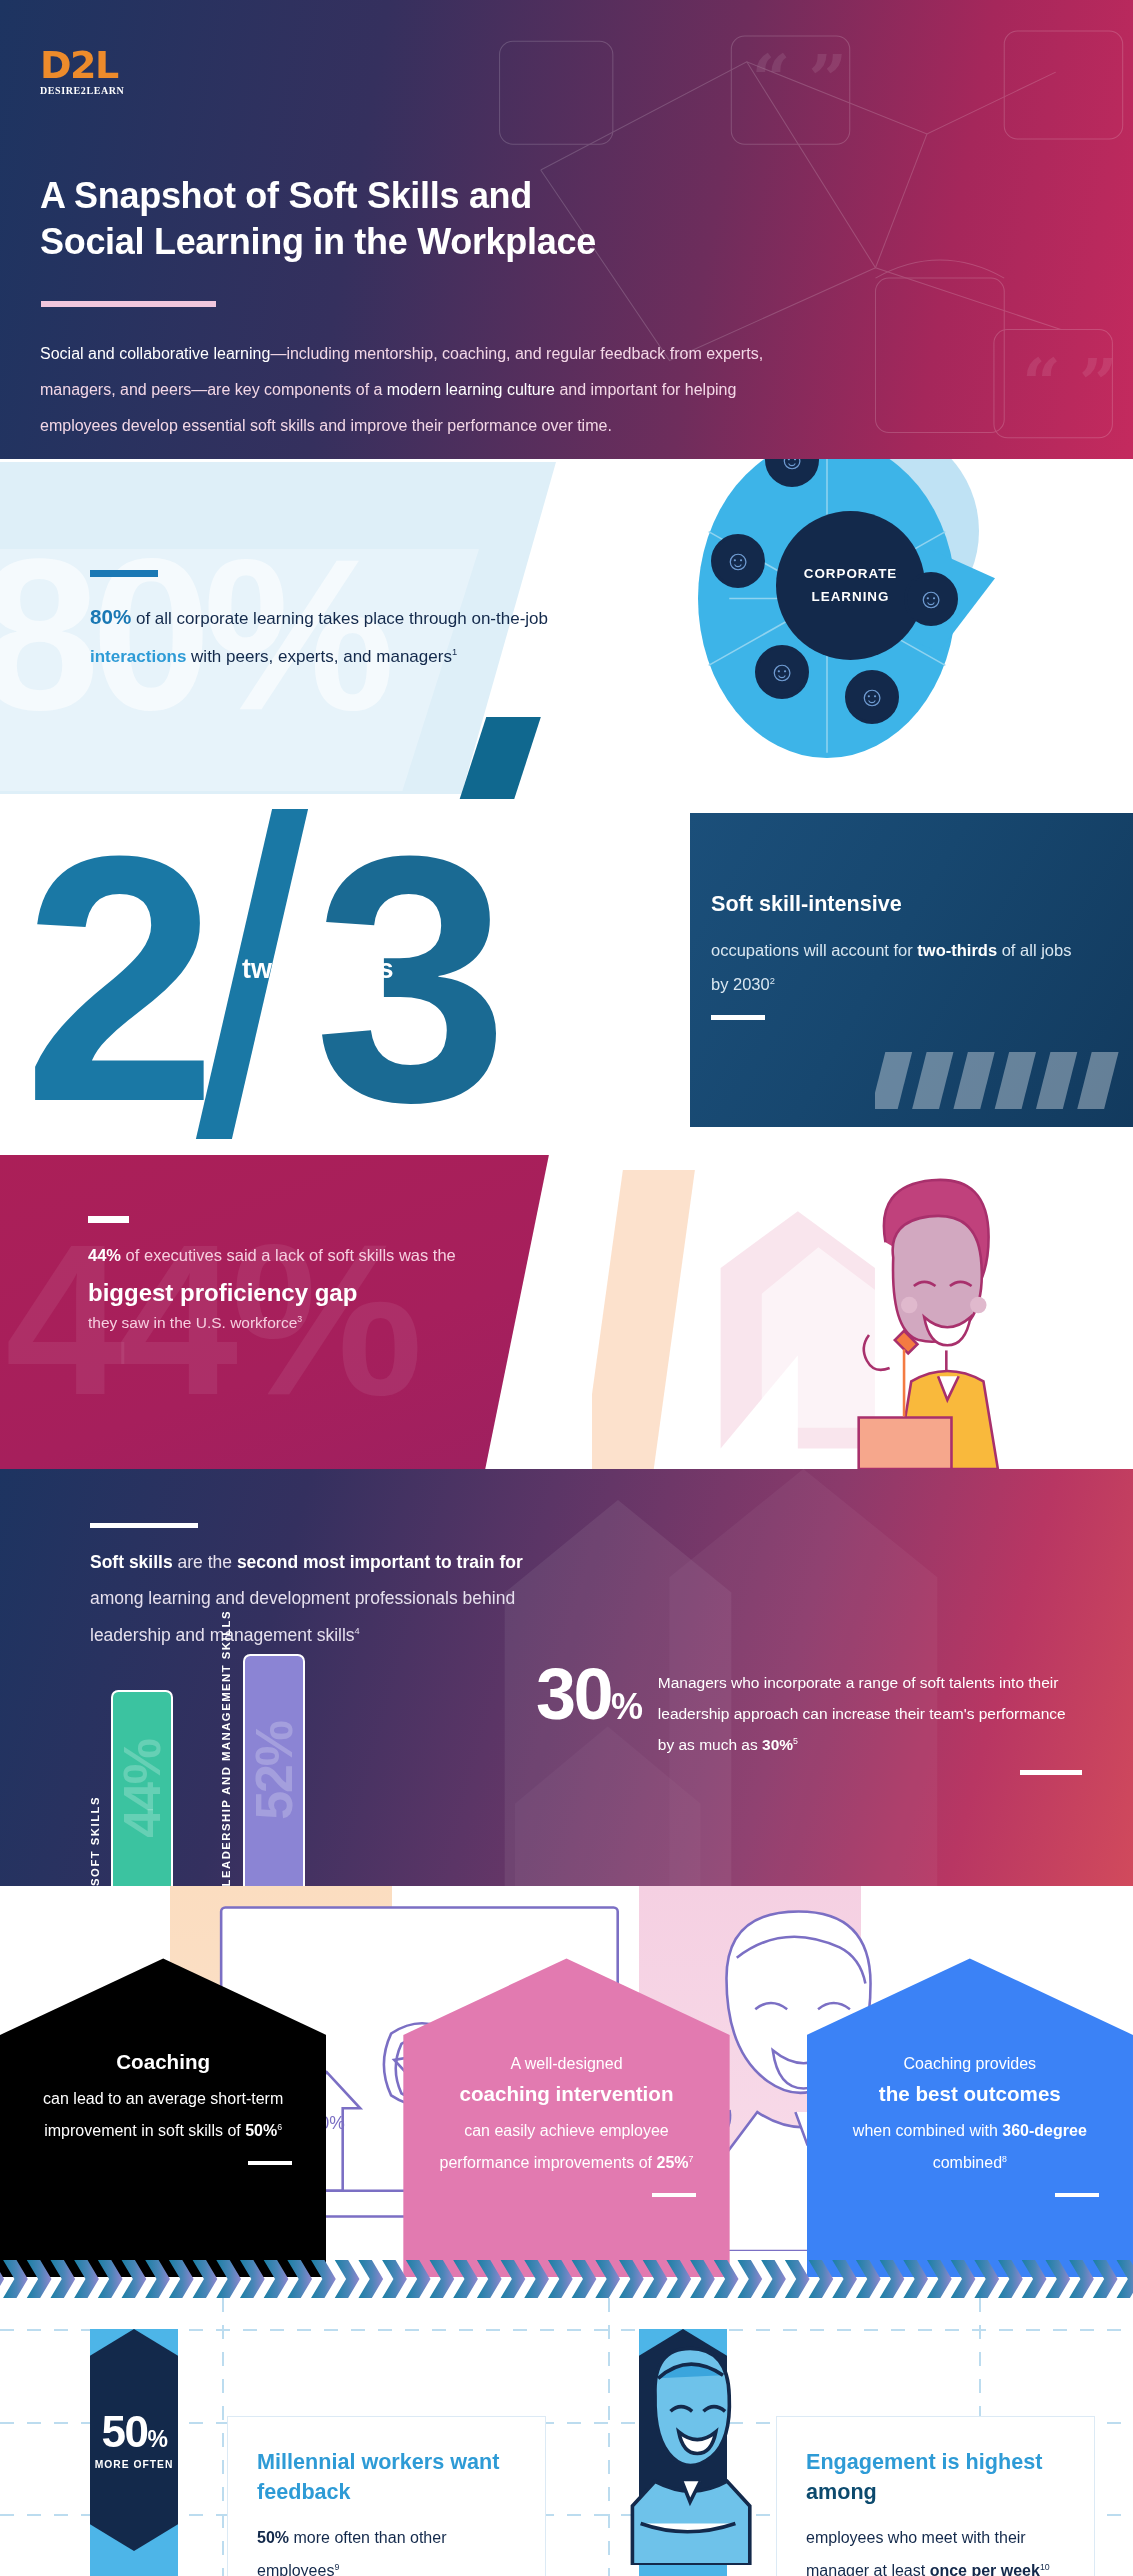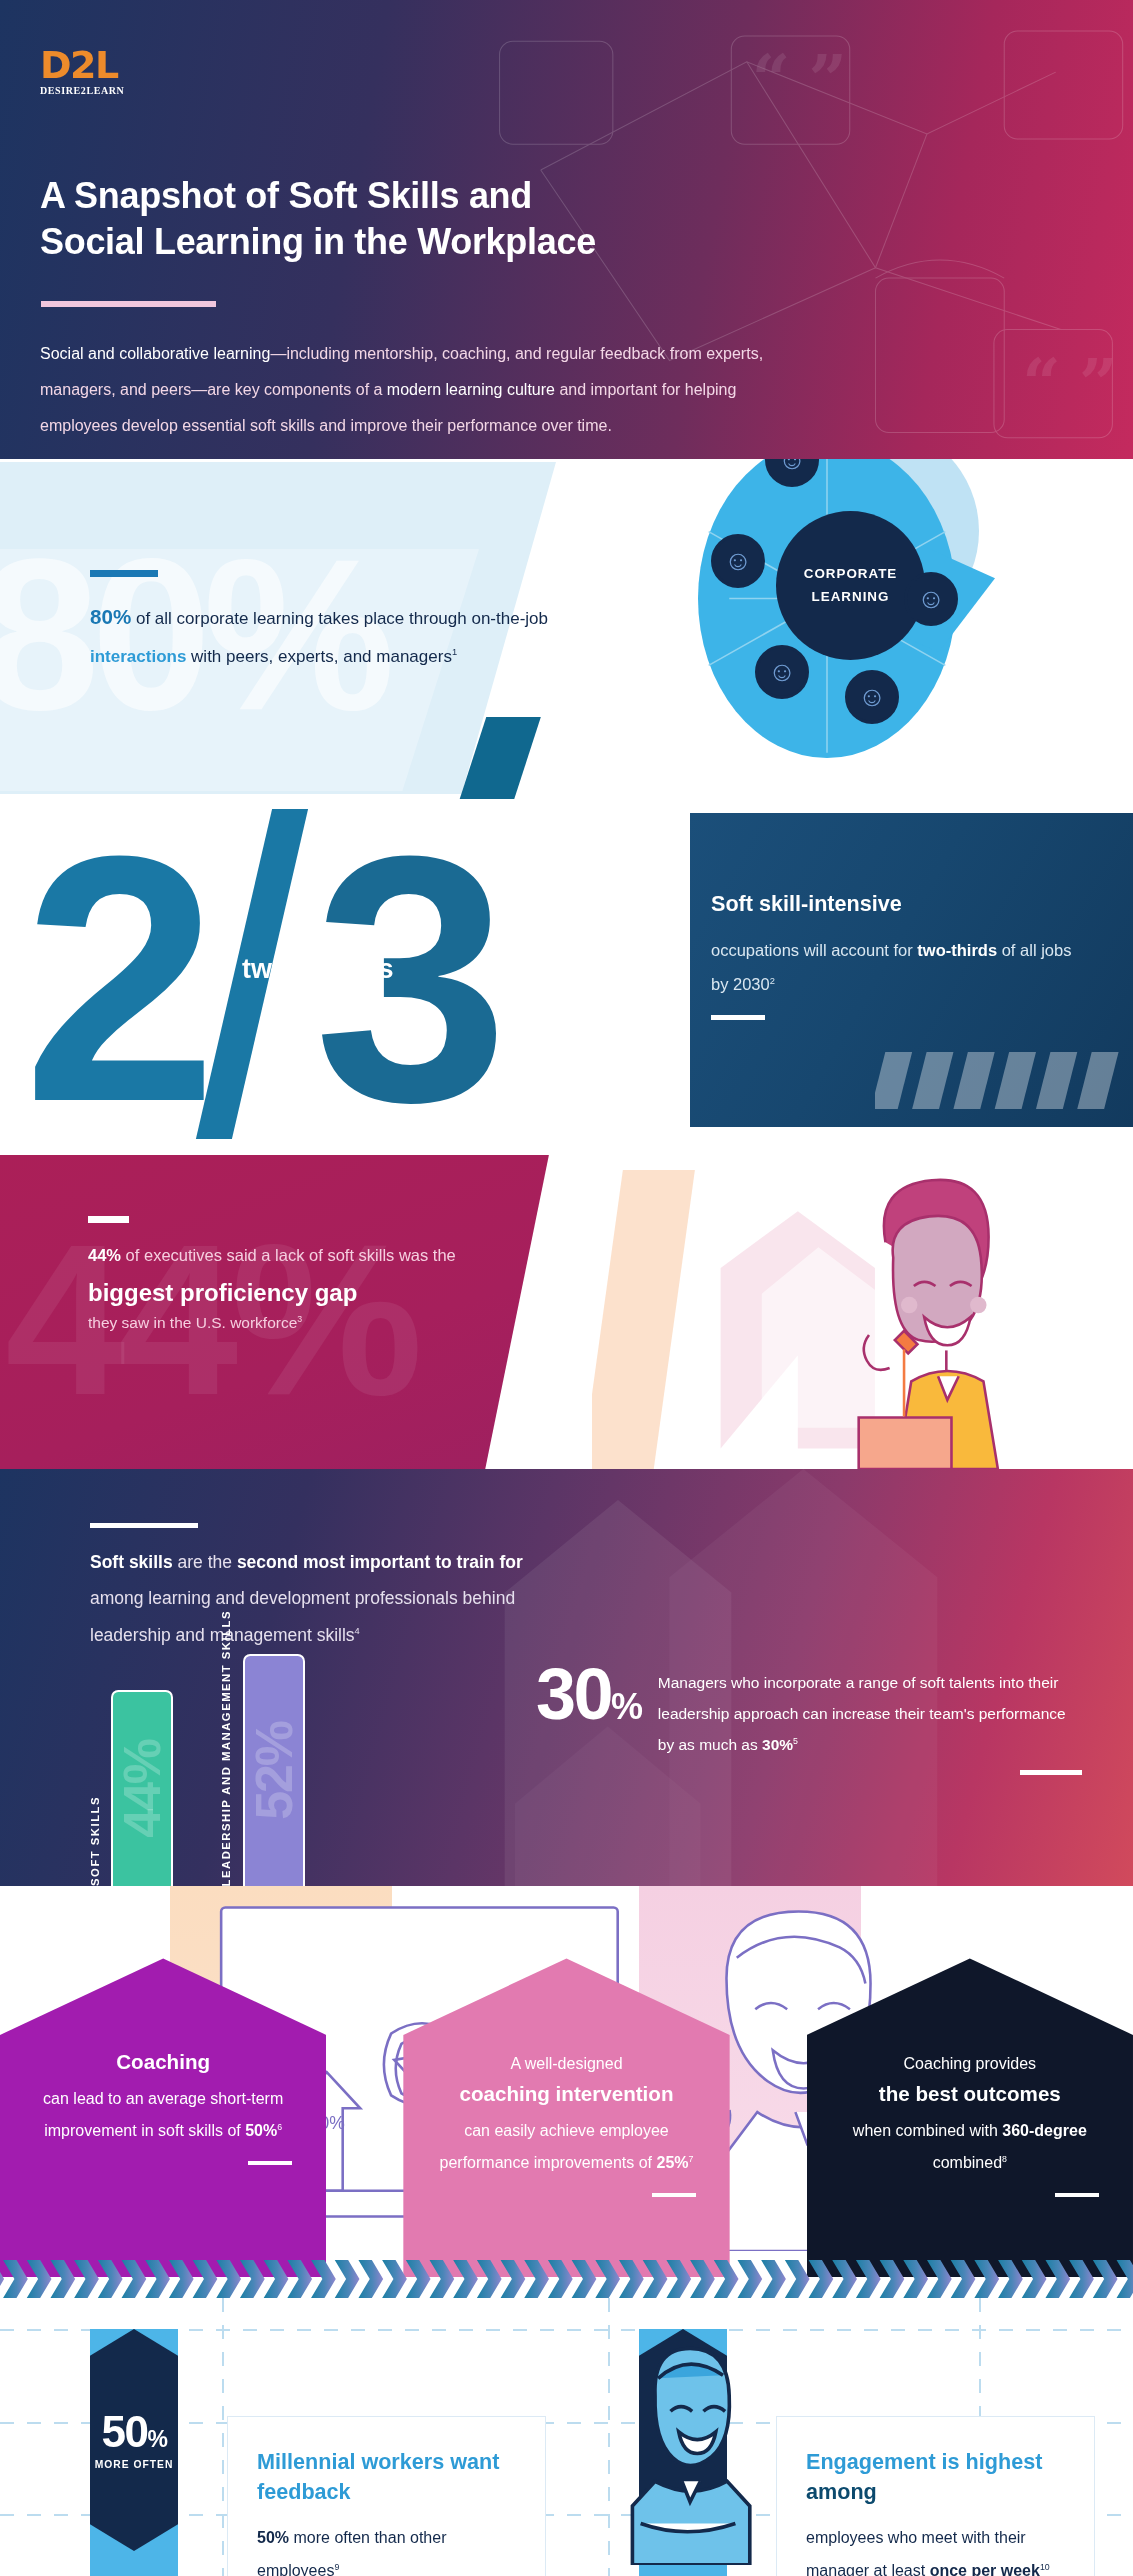--- a/index.html
+++ b/index.html
@@ -213,23 +213,23 @@
     clip-path: polygon(0 0, 100% 0, 100% 78%, 50% 100%, 0 78%);
   }
   .coach-board { position: absolute; left: 216px; top: 15.5px; width: 412px; height: 325px; }
   .coach-person { position: absolute; left: 654px; top: 10.3px; width: 289px; height: 355px; }
   .arrows { position: absolute; left: 0; bottom: 20.6px; width: 1133px; display: flex; justify-content: center; gap: 77px; }
   .arrow-card {
     width: 330px; height: 319px; position: relative;
     clip-path: polygon(50% 0, 100% 24%, 100% 100%, 0 100%, 0 24%);
     padding: 90px 34px 0; text-align: center; color: #ffffff;
   }
-  .arrow-card.navy { background: #a21caf; }
+  .arrow-card.navy { background: #000000; }
   .arrow-card.pink { background: #e27ab0; }
-  .arrow-card.teal { background: #0f172a; }
+  .arrow-card.teal { background: #3b82f6; }
   .ac-t1 { font-size: 20.6px; font-weight: 700; line-height: 1.35; }
   .ac-t2 { font-size: 16px; line-height: 2.0; margin-top: 7.2px; }
   .ac-t2 b { font-weight: 700; }
   .ac-t2 sup { font-size: 8.8px; }
   .ac-rule { width: 44px; height: 4.6px; background: #ffffff; margin: 13.4px 0 0 auto; }
   .chevron-band { position: absolute; left: 0; bottom: 0; width: 1133px; height: 38px; }
 
   
   .sfeed { position: relative; height: 464px; background: #ffffff; overflow: hidden; }
   .dashline { position: absolute; left: 0; width: 1133px; height: 1.5px; background: repeating-linear-gradient(90deg,#bcdcef 0 14.4px, transparent 14.4px 27px); }

